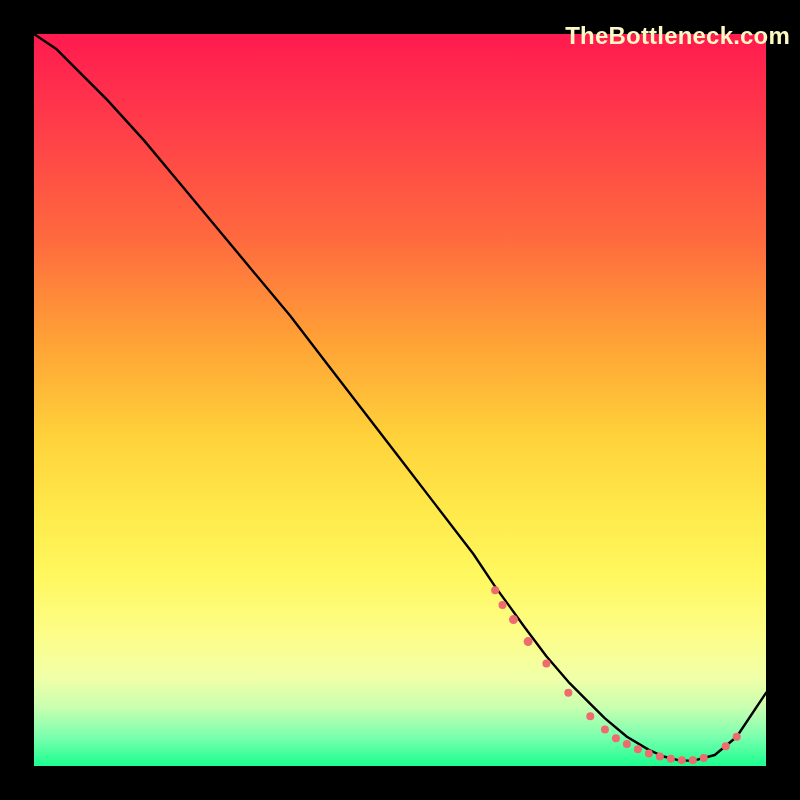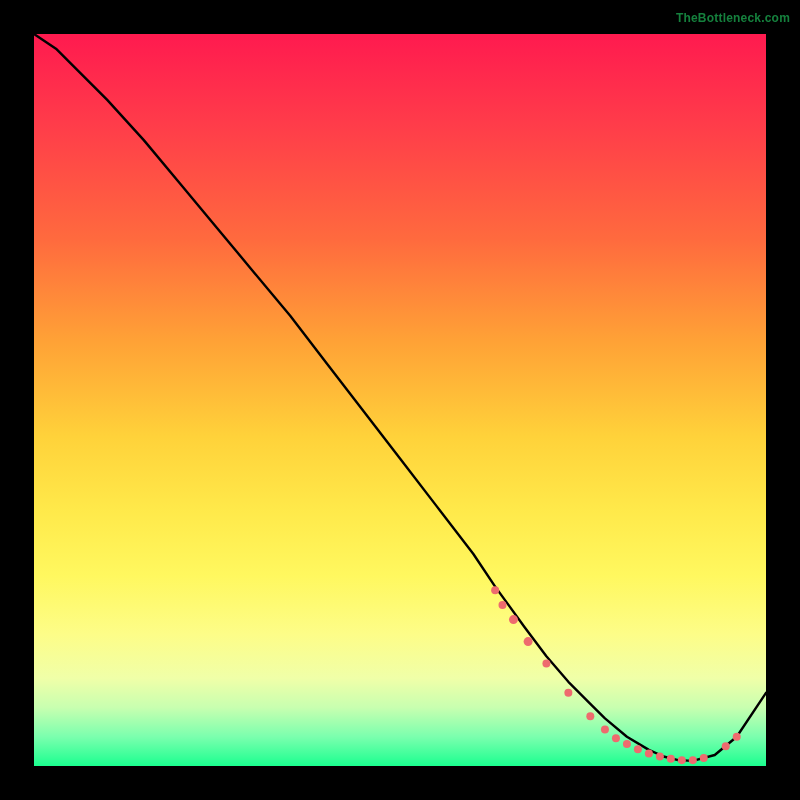--- a/index.html
+++ b/index.html
@@ -25,26 +25,26 @@
       #ffe94a 65%,
       #fff85f 74%,
       #fdfd88 82%,
       #f0ffa8 88%,
       #c8ffb0 92%,
       #7bffae 96%,
       #1bff8f 100%);
   }
   .watermark {
     position: absolute;
-    top: 11px;
+    top: 22px;
     right: 10px;
     font-family: Arial, Helvetica, sans-serif;
-    font-size: 12px;
+    font-size: 24px;
     font-weight: 600;
-    color: #15803d;
+    color: #fef9c3;
     letter-spacing: 0.2px;
     user-select: none;
   }
   svg.curve {
     position: absolute;
     left: 0; top: 0;
     width: 732px; height: 732px;
     overflow: visible;
   }
 </style>

